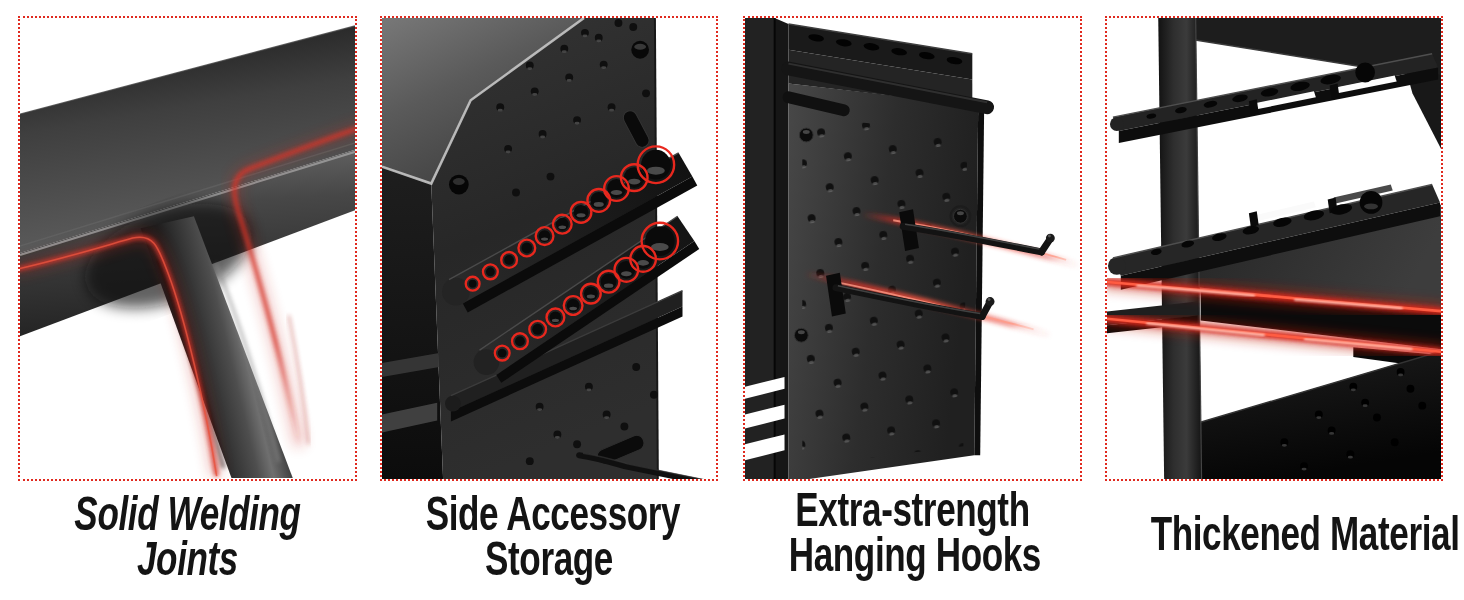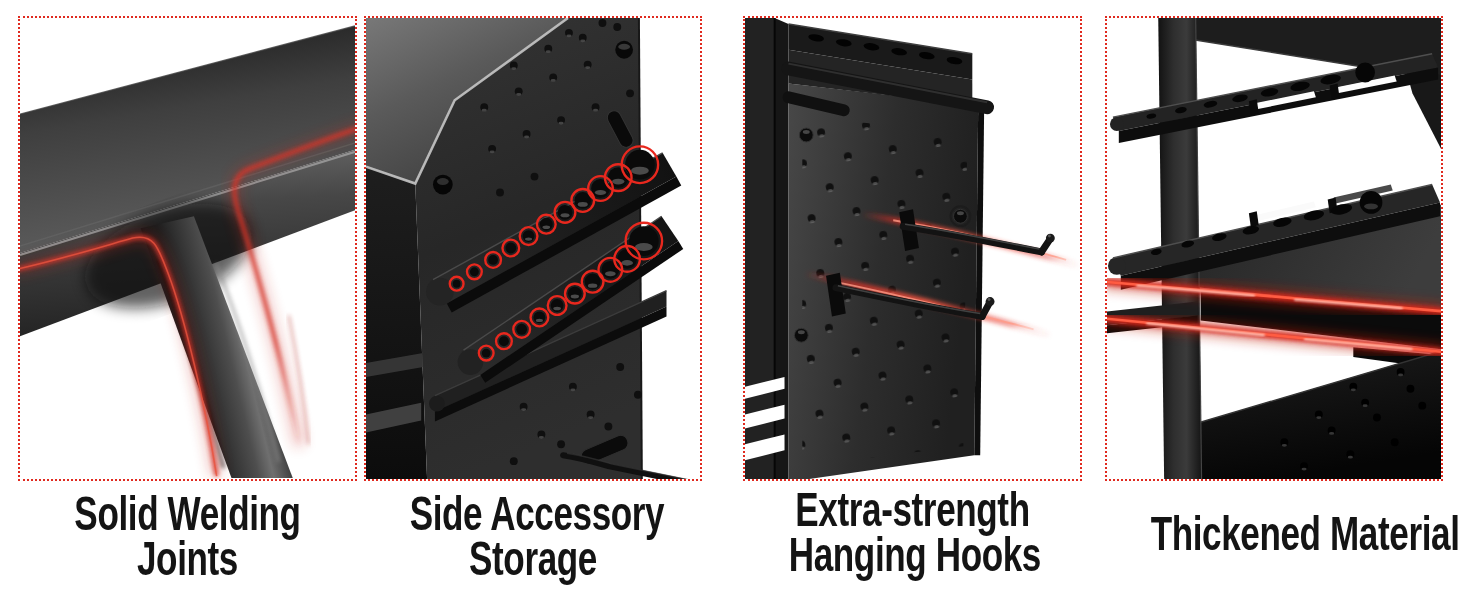--- a/index.html
+++ b/index.html
@@ -1,20 +1,20 @@
 <!DOCTYPE html>
 <html><head>
 <meta charset="utf-8">
 <style>
   html,body{margin:0;padding:0;background:#ffffff;}
   .board{position:relative;width:1464px;height:600px;background:#ffffff;overflow:hidden;
          font-family:"Liberation Sans",sans-serif;}
   .feature{position:absolute;top:16px;width:339px;}
-  .feature.f1{left:18px;}
-  .feature.f2{left:364px;width:338px;}
+  .feature.f1{left:18px;font-style:italic;}
+  .feature.f2{left:380px;width:338px;}
   .feature.f3{left:743px;}
   .feature.f4{left:1105px;width:338px;}
   .imgbox{box-sizing:border-box;width:100%;height:465px;border:2px dotted #e02a1f;
           background:#ffffff;overflow:hidden;}
   .imgbox svg{display:block;width:100%;height:100%;}
   .caption{margin:10px 0 0 0;text-align:center;color:#141414;
            font-weight:700;font-size:48px;line-height:45px;letter-spacing:-0.5px;
            transform:scale(0.73,1);transform-origin:50% 0;white-space:nowrap;}
   .caption span{display:block;}
   .feature.f3 .caption{margin-top:6px;}

